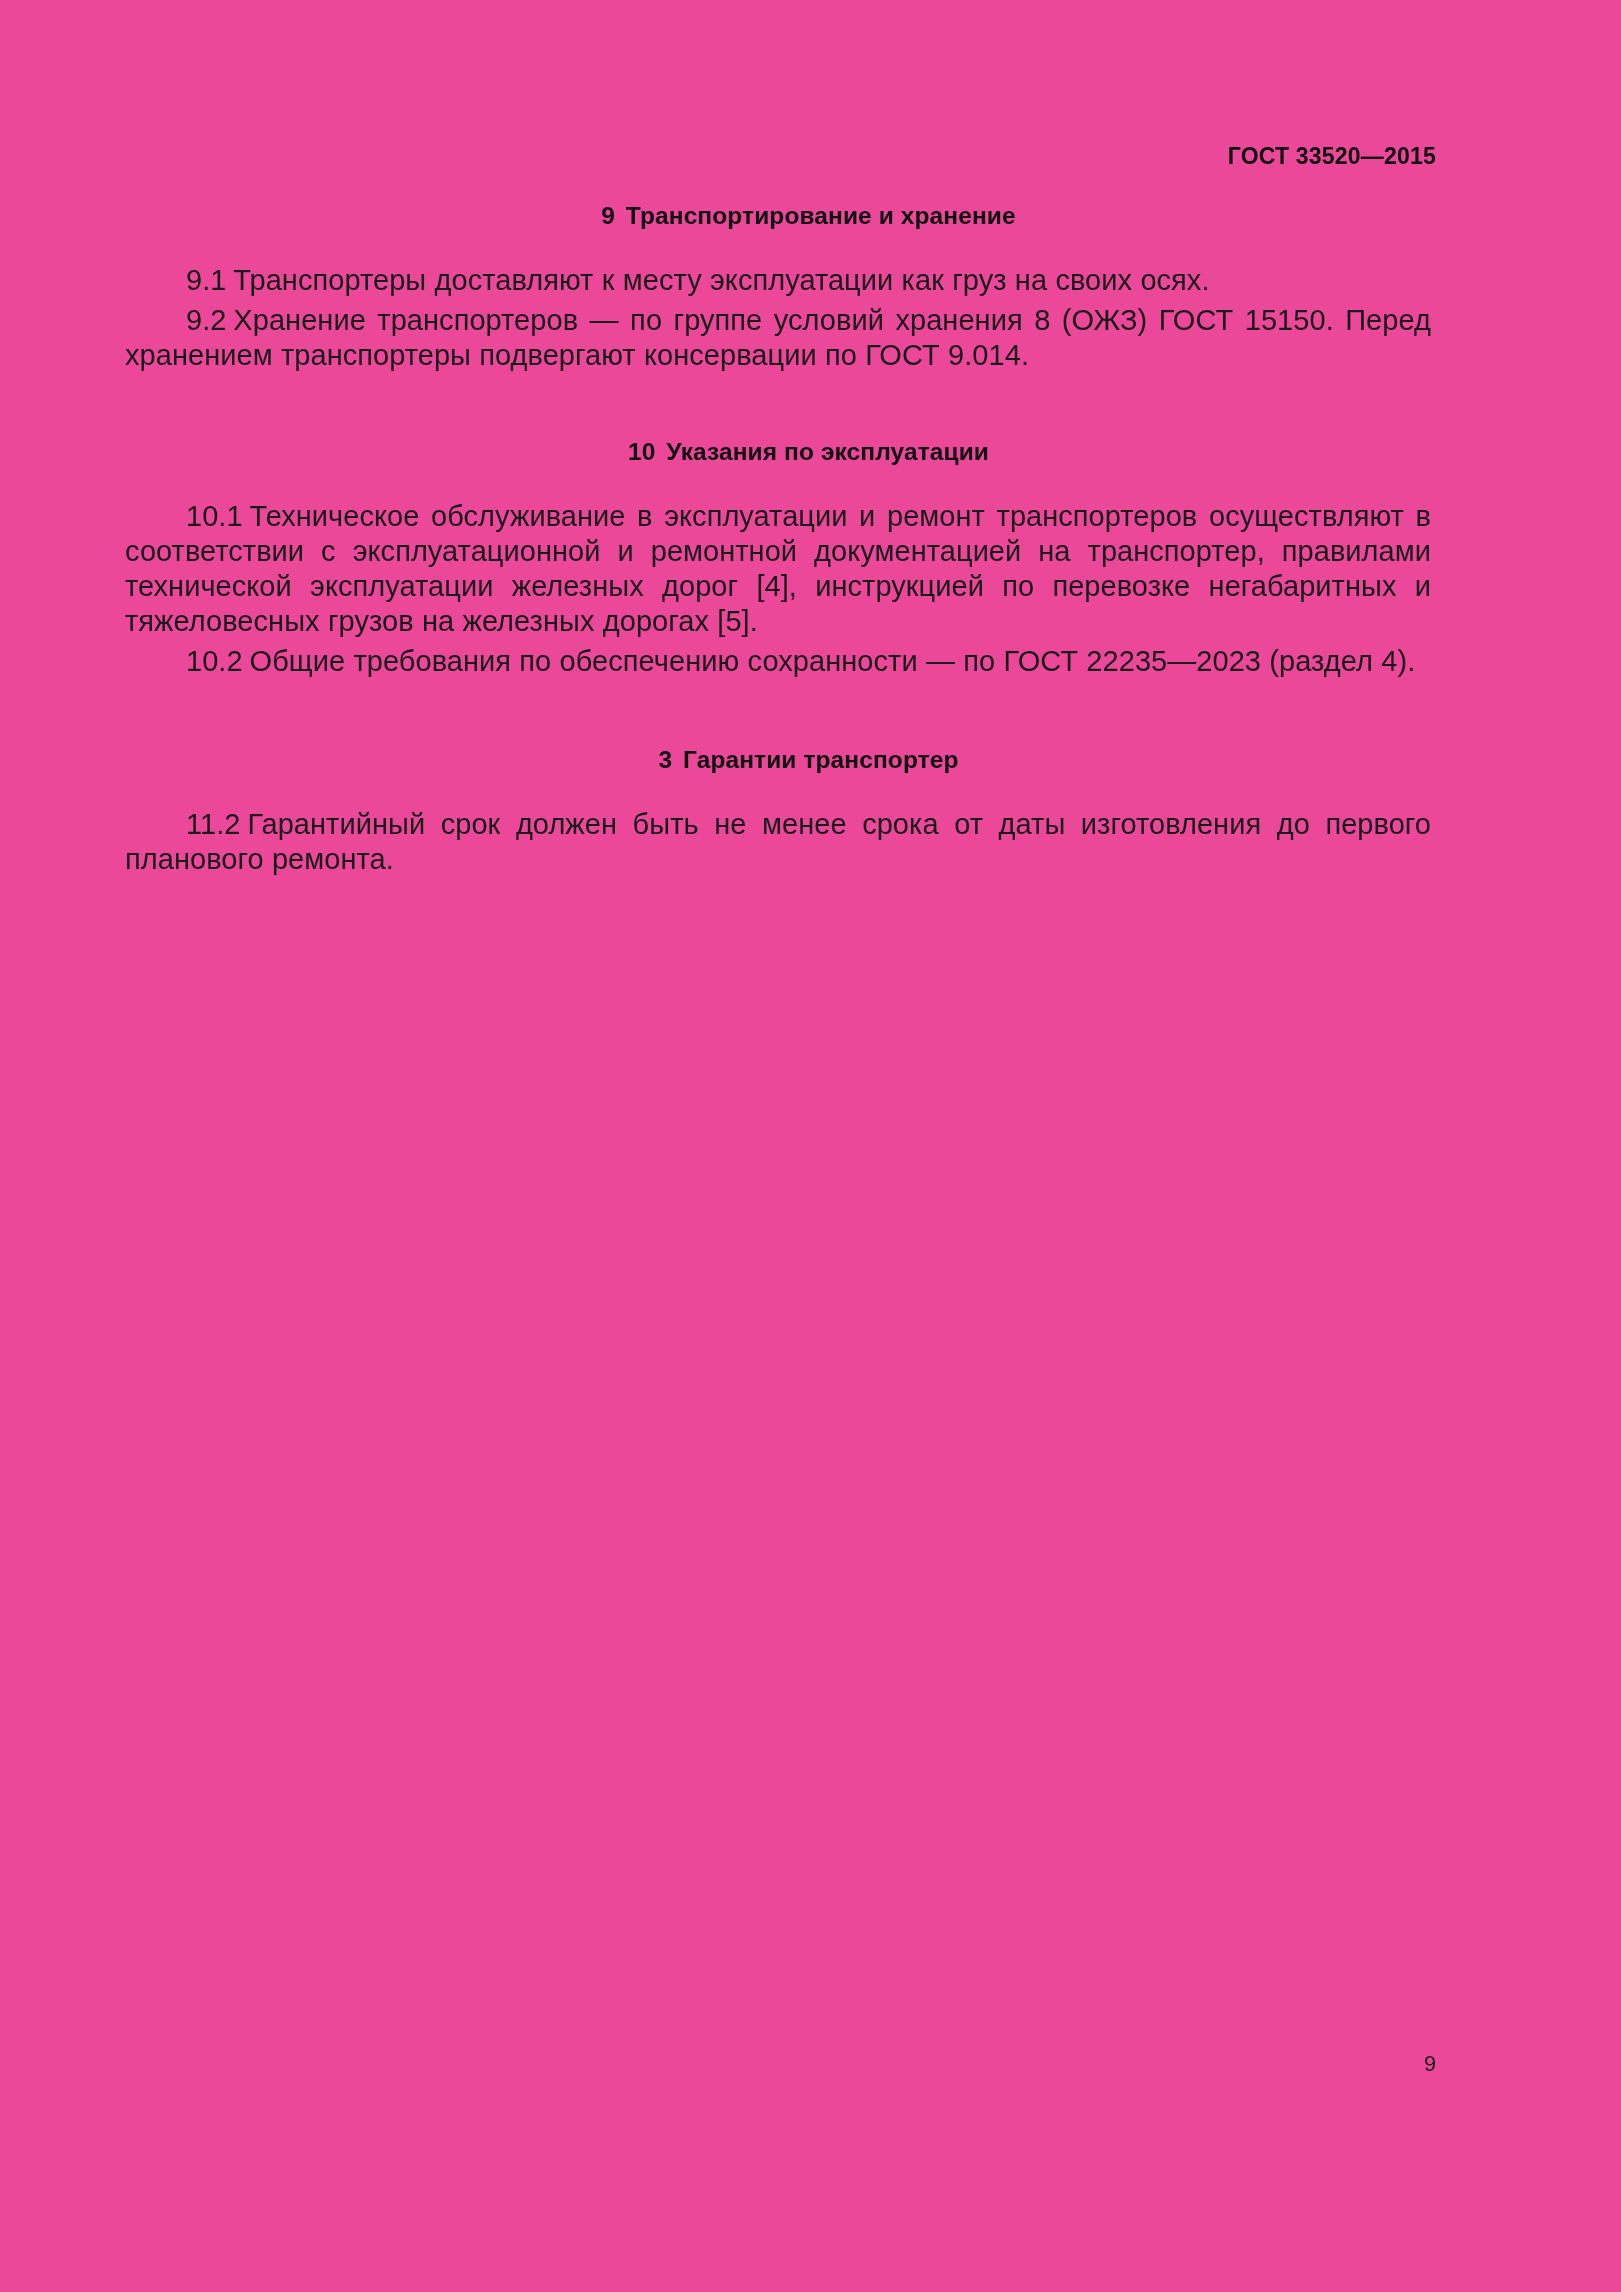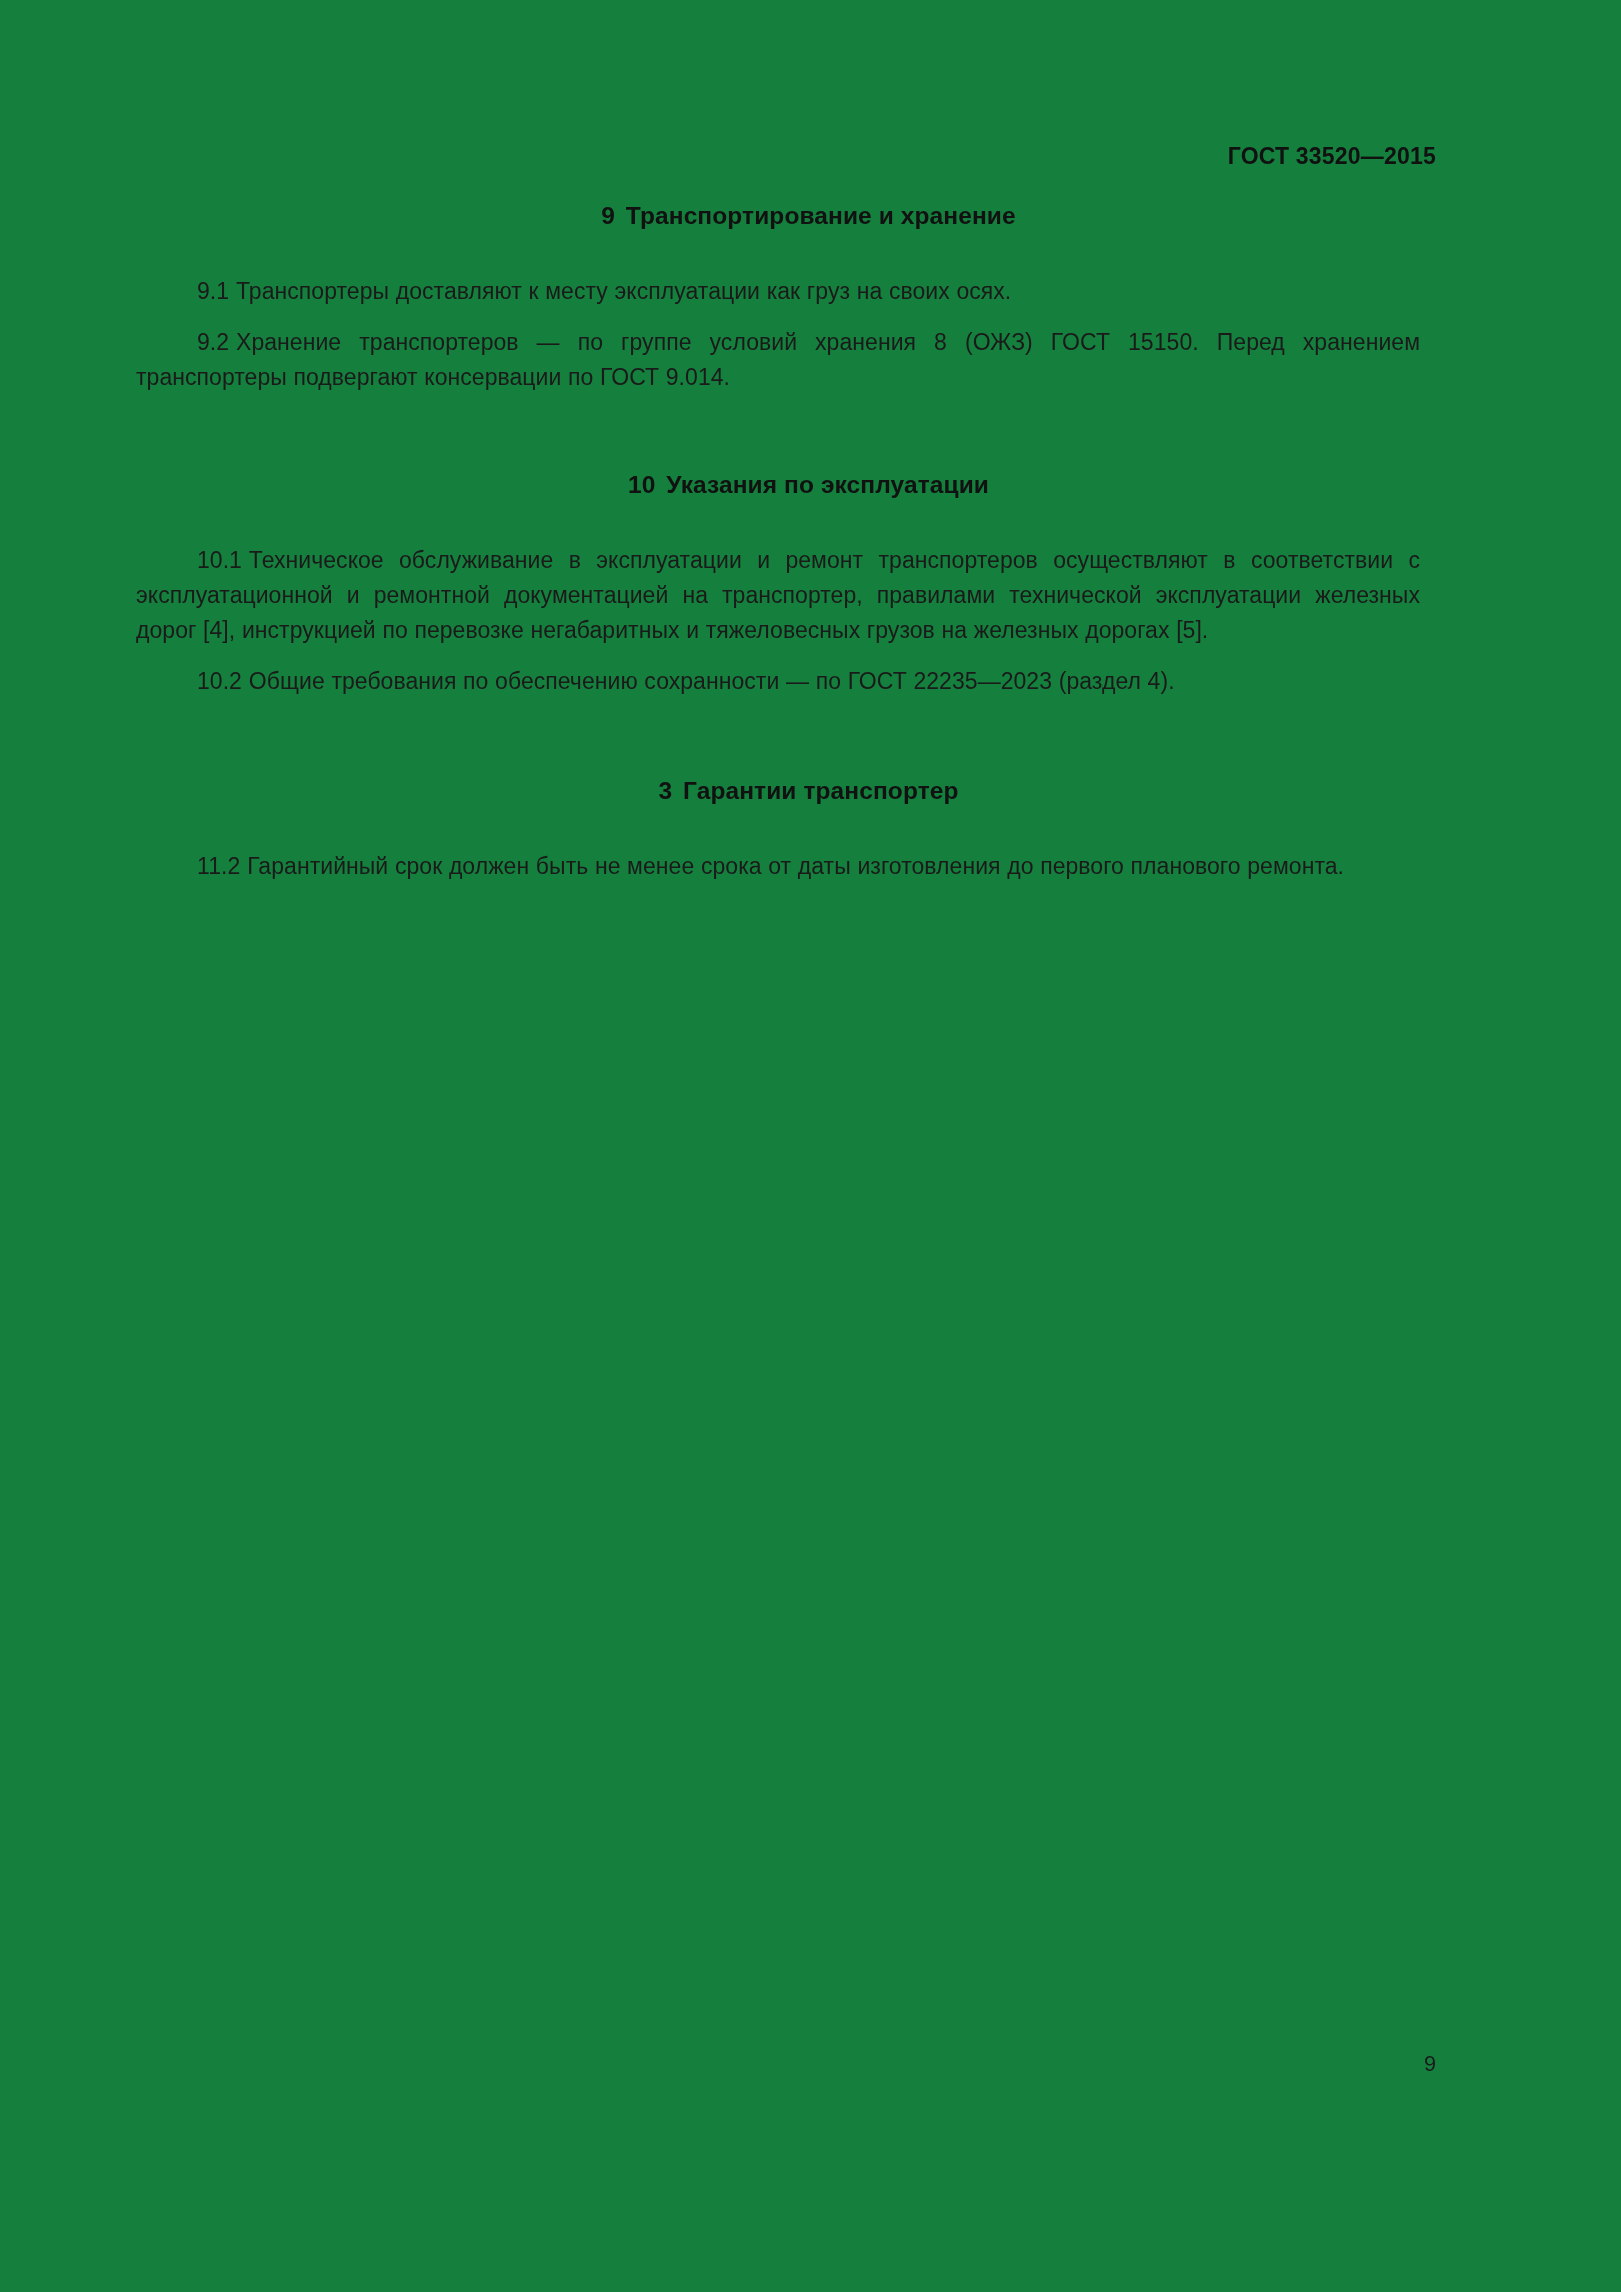--- a/index.html
+++ b/index.html
@@ -9,21 +9,21 @@
     background: #ffffff;
   }
   body {
     font-family: "Liberation Sans", sans-serif;
     color: #1a1a1a;
   }
   .page {
     position: relative;
     width: 1621px;
     height: 2293px;
-    background: #15803d;
+    background: #ec4899;
     overflow: hidden;
     box-sizing: border-box;
   }
   
   .page-header {
     position: absolute;
     top: 145px;
     left: 120px;
     width: 1316px;
     text-align: right;
@@ -52,22 +52,22 @@
     text-align: center;
   }
   h2.section-heading .num {
     display: inline;
   }
   h2.section-heading .ttl {
     display: inline;
     padding-left: 10.8px;
   }
   p.para {
-    margin: 16px;
-    font-size: 23px;
+    margin: 5px;
+    font-size: 29px;
     line-height: 35px;
     color: #1a1a1a;
     text-align: justify;
     text-indent: 61px;
     letter-spacing: 0.05px;
     word-spacing: 0.2px;
   }
   p.para.last-left {
     text-align: left;
   }

